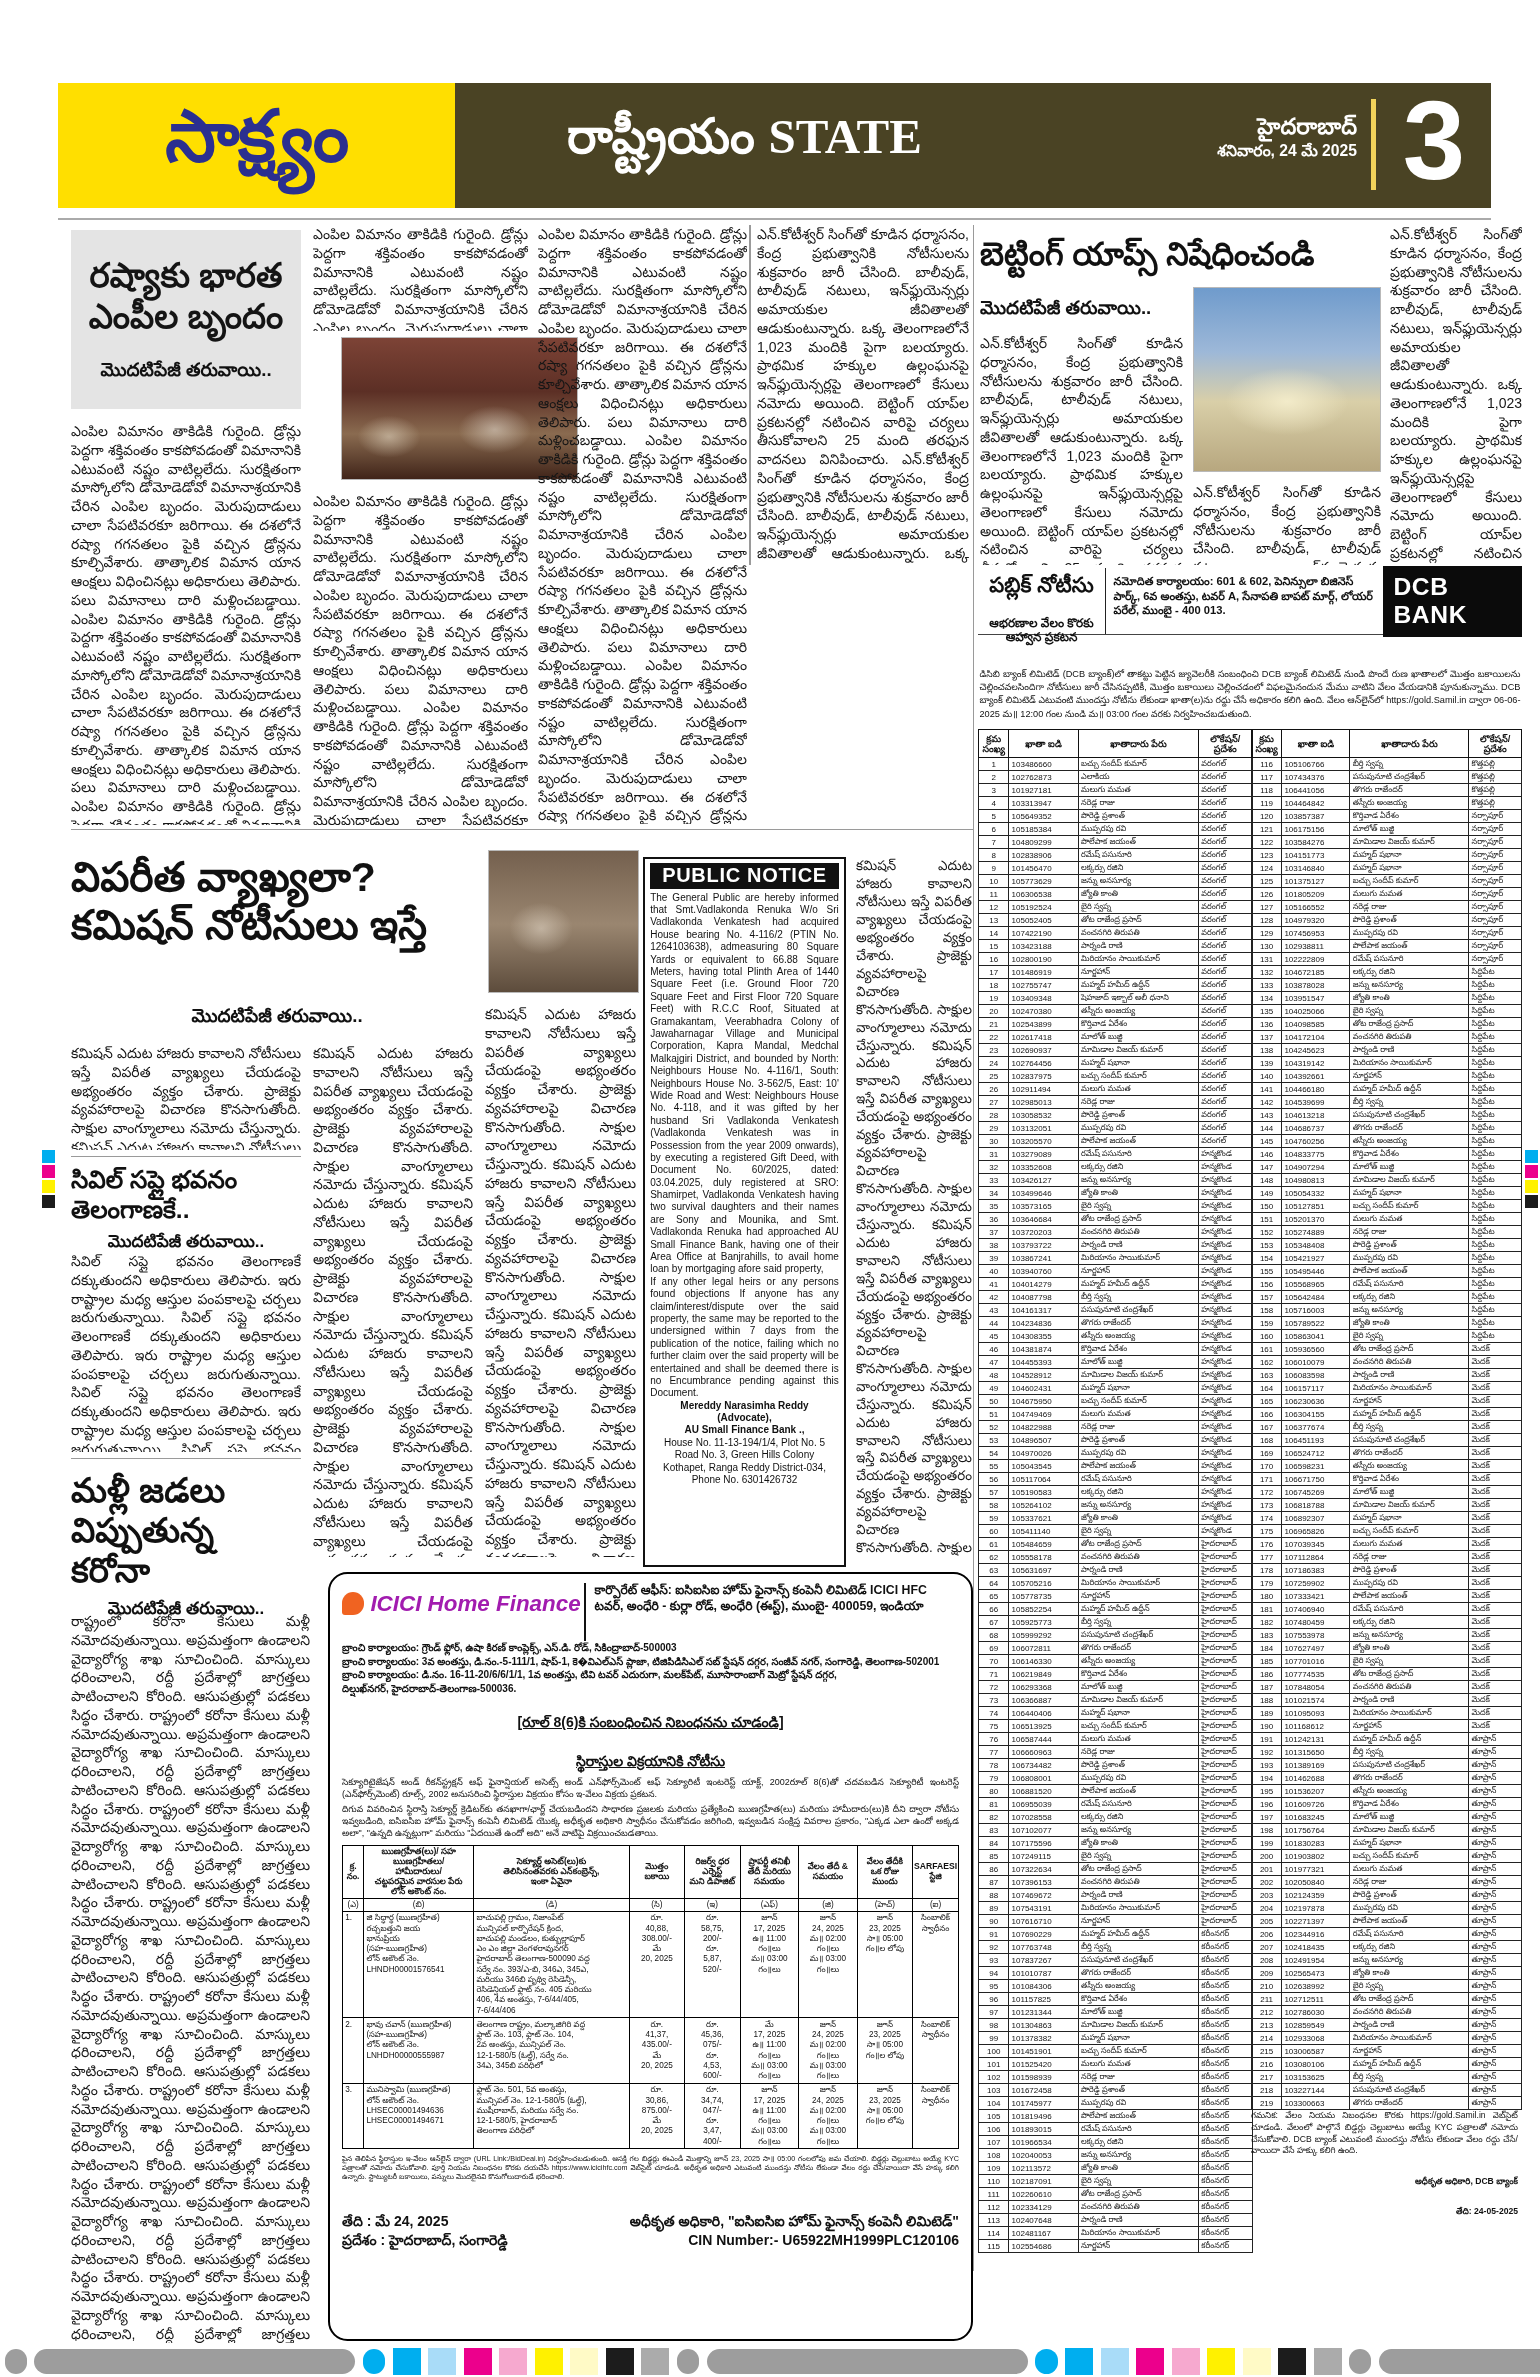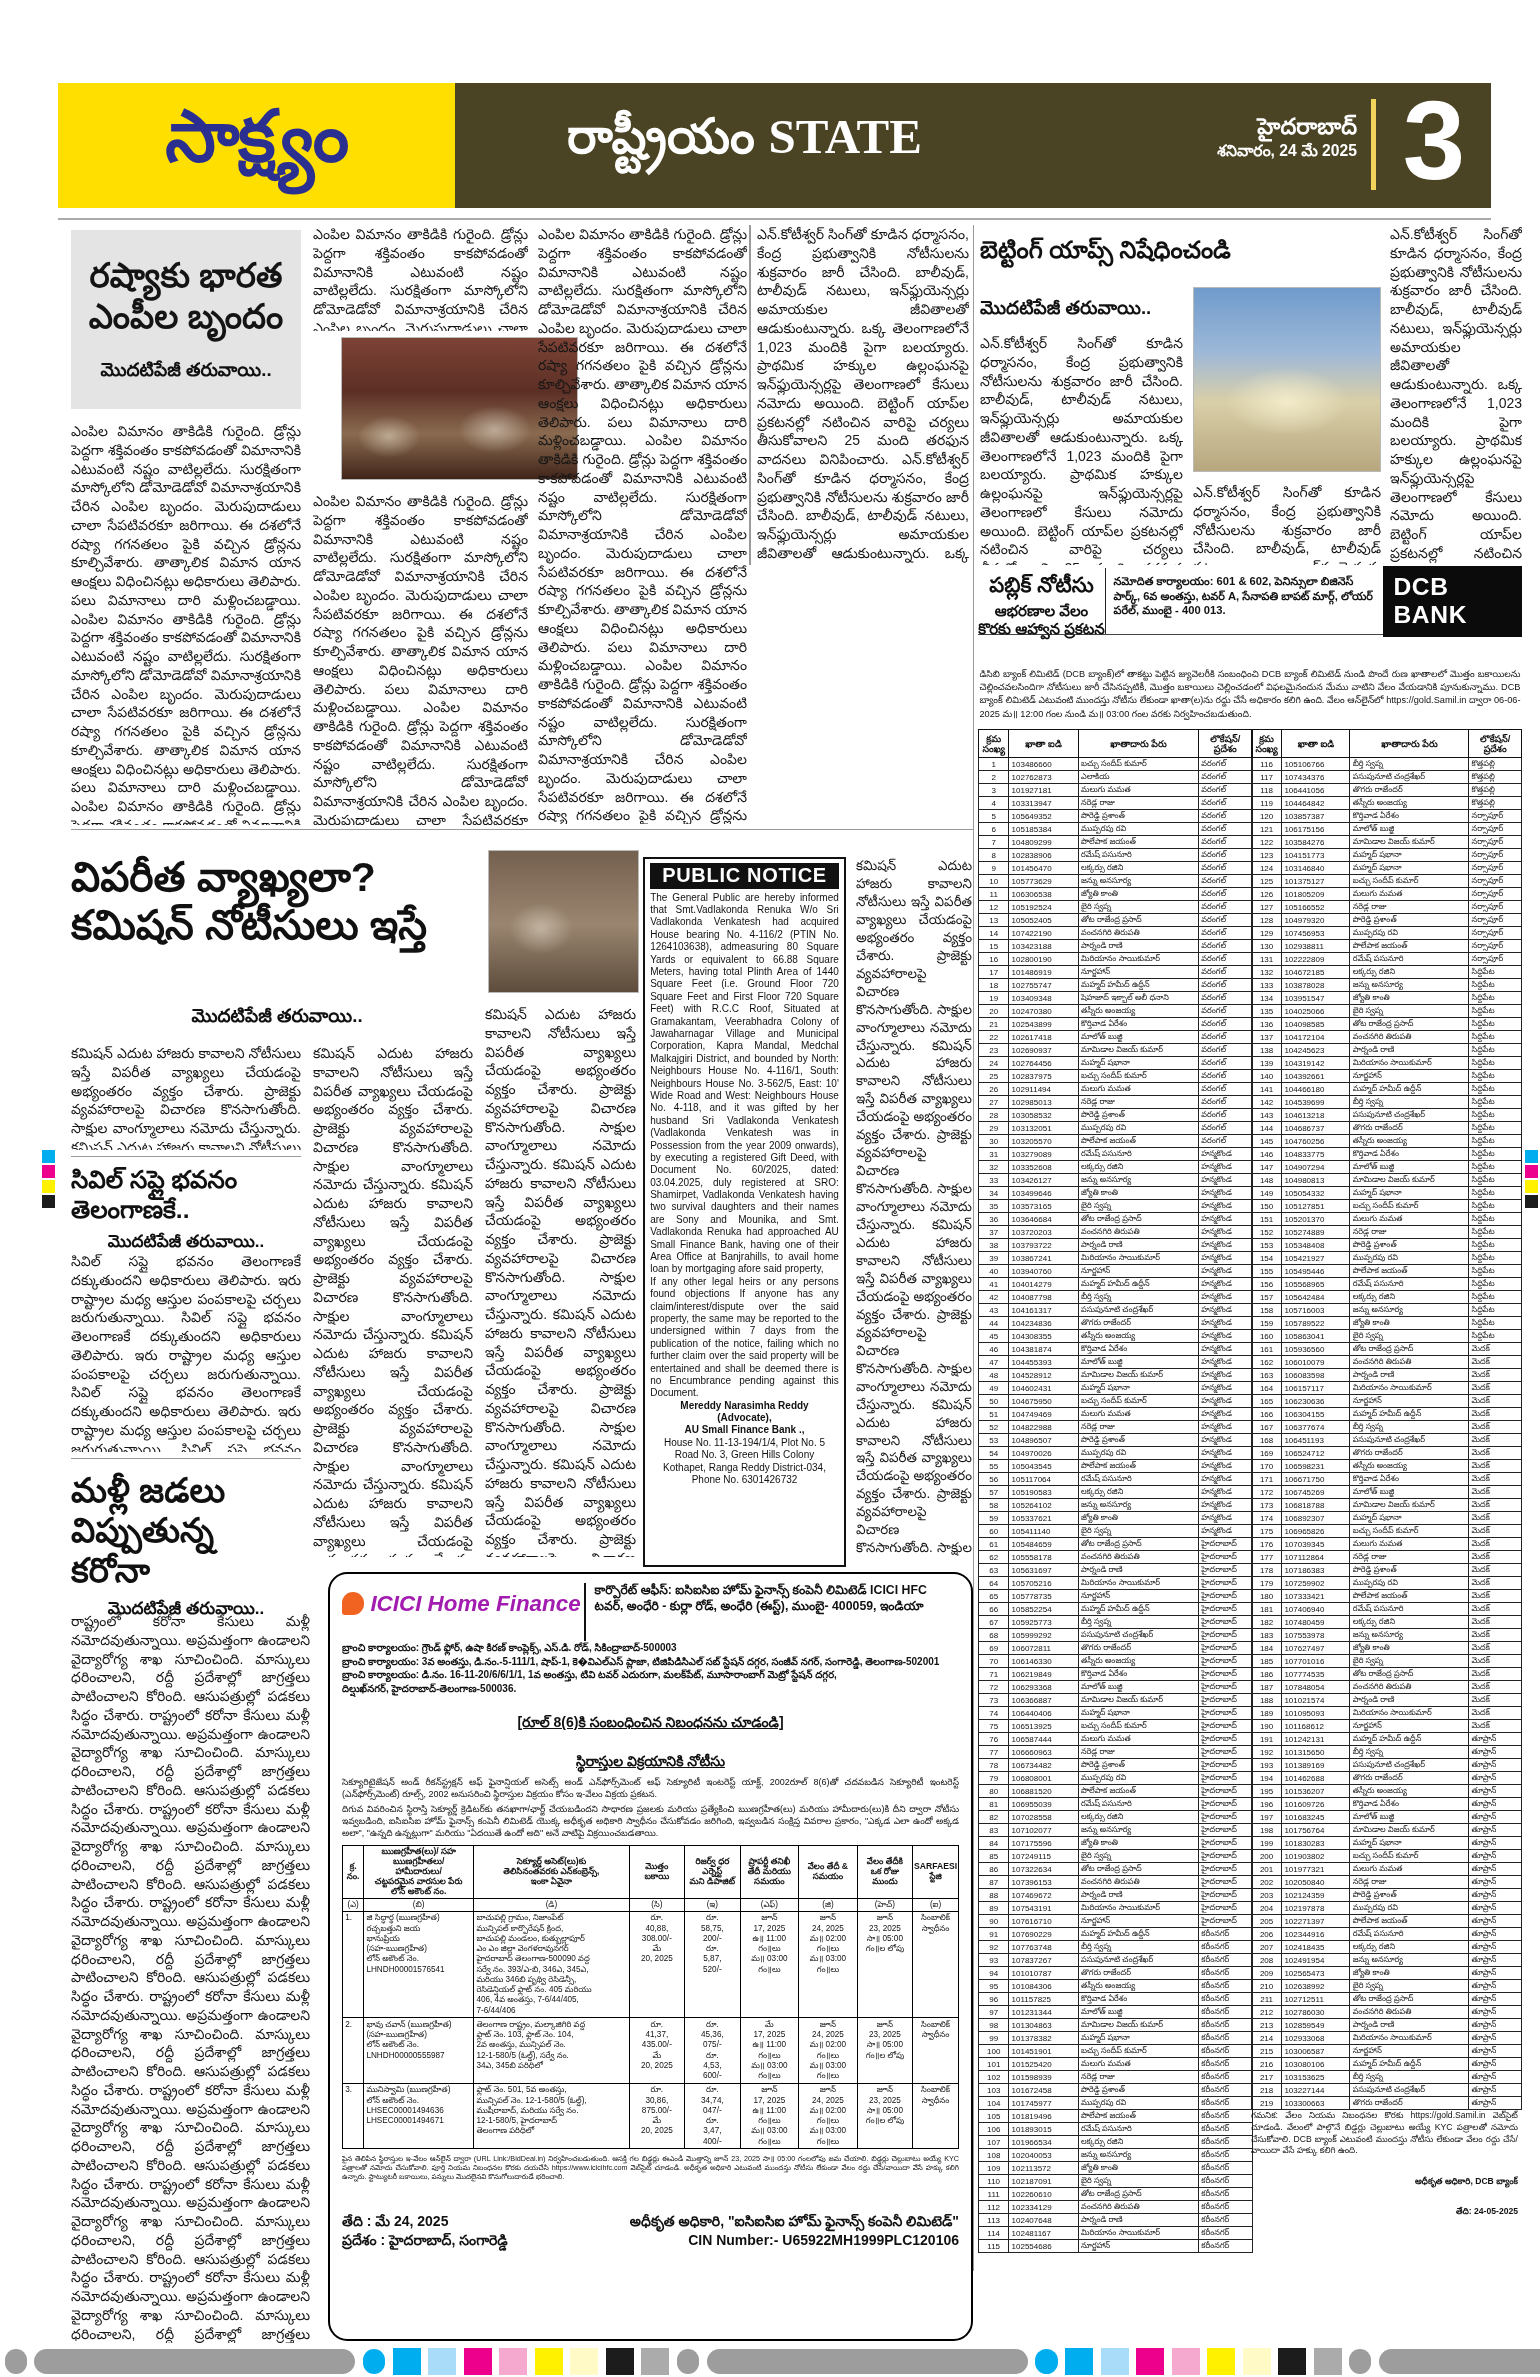--- a/index.html
+++ b/index.html
@@ -30,39 +30,39 @@
       radial-gradient(45px 30px at 20% 70%, rgba(230,220,200,.55), rgba(0,0,0,0) 70%),
       radial-gradient(52px 34px at 65% 65%, rgba(240,235,225,.5), rgba(0,0,0,0) 70%),
       linear-gradient(180deg,#7d4336 0%,#5c2f25 38%,#8a6b50 68%,#402419 100%);}
   .photo-court{left:1193px;top:287px;width:188px;height:185px;background:
       radial-gradient(82px 45px at 50% 62%, rgba(245,238,205,.9), rgba(0,0,0,0) 75%),
       linear-gradient(180deg,#6f9bcc 0%,#9db8d8 35%,#d9cfa8 62%,#b7a77f 100%);}
   .photo-commission{left:488px;top:850px;width:151px;height:143px;background:
       radial-gradient(45px 37px at 35% 55%, rgba(235,225,210,.5), rgba(0,0,0,0) 70%),
       linear-gradient(180deg,#74604e 0%,#9a8670 52%,#5d4c3c 100%);}
   
-  .b-headline{left:980px;top:236px;width:417px;font-size:24px;font-weight:800;}
+  .b-headline{left:980px;top:236px;width:417px;font-size:32px;font-weight:800;}
   .b-sub{left:980px;top:297px;font-size:18.6px;font-weight:700;}
   
   .c-headline{left:71px;top:854px;width:412px;font-size:41px;font-weight:800;line-height:1.16;}
   .c-sub{left:71px;top:1005px;width:412px;text-align:center;font-size:18.6px;font-weight:700;}
   .sub-article-head{font-size:24.6px;font-weight:800;line-height:1.2;}
   .corona-head{font-size:34px;font-weight:800;line-height:1.18;}
   
   .public-notice{left:643px;top:857px;width:203px;height:710px;border:2.2px solid #111;box-sizing:border-box;padding:3.7px 5.2px;overflow:hidden;}
   .pn-band{background:#111;color:#fff;text-align:center;font-size:20px;font-weight:800;padding:1.5px 0;margin-bottom:3px;letter-spacing:0.7px;}
   .pn-body div{font-size:10px;line-height:1.24;text-align:justify;}
   .pn-body .sig{font-weight:800;text-align:center;}
   .pn-body .addr{text-align:center;}
   
   .dcb{left:978px;top:568px;width:544px;height:1701px;box-sizing:border-box;}
   .dcb-header{display:flex;height:66px;border-bottom:0.7px solid #444;}
   .dcb-h-left{width:128px;border-right:1.5px solid #222;text-align:center;padding-top:4.5px;box-sizing:border-box;}
   .dcb-h-left .t1{font-size:21px;font-weight:800;}
-  .dcb-h-left .t2{font-size:15px;font-weight:700;margin-top:0;line-height:1.2;}
+  .dcb-h-left .t2{font-size:12px;font-weight:700;margin-top:14px;line-height:1.2;}
   .dcb-h-mid{flex:1;padding:6px 7.5px;font-size:11.2px;font-weight:700;line-height:1.3;box-sizing:border-box;}
   .dcb-h-logo{width:139px;display:flex;align-items:center;justify-content:center;}
   .dcb-logo{background:#0b0b0b;color:#fff;font-size:24.6px;font-weight:800;padding:7.5px 10.4px;letter-spacing:0.7px;}
   .dcb-intro{font-size:9.2px;line-height:1.45;text-align:justify;padding:3.7px 1.5px;height:58px;overflow:hidden;margin-top:29px;}
   .dcb-tables{position:relative;height:1525px;padding-left:28px;}
   table.dcb-t{border-collapse:collapse;position:absolute;top:0;}
   table.dcb-t.left{left:0;}
   table.dcb-t.right{left:273px;}
   .dcb-t th{border:1.3px solid #111;font-size:9.3px;font-weight:700;height:27px;padding:0 1.5px;line-height:1.1;}
   .dcb-t td{border:0.7px solid #222;font-size:8px;height:12px;padding:0 2.2px;white-space:nowrap;overflow:hidden;}

